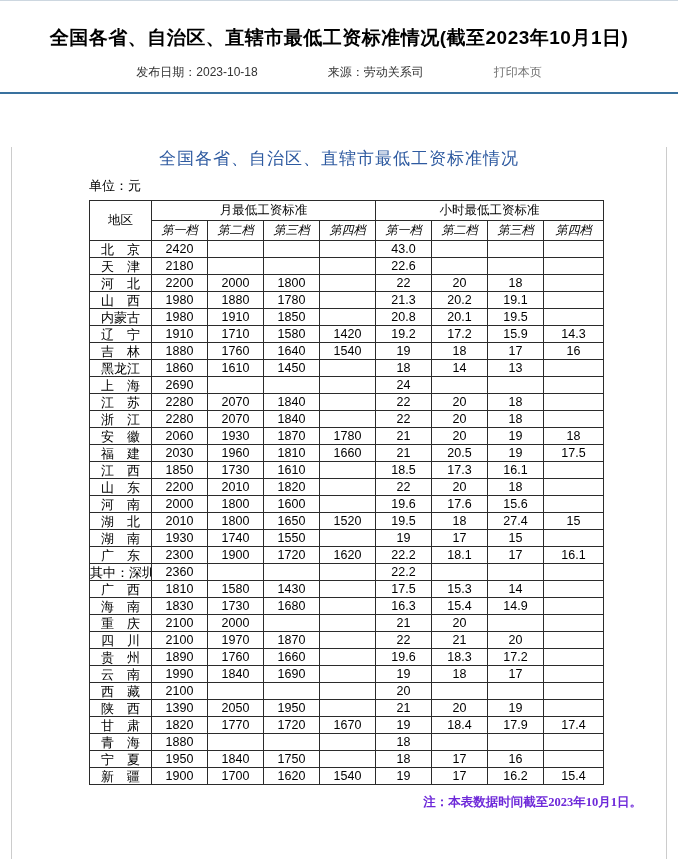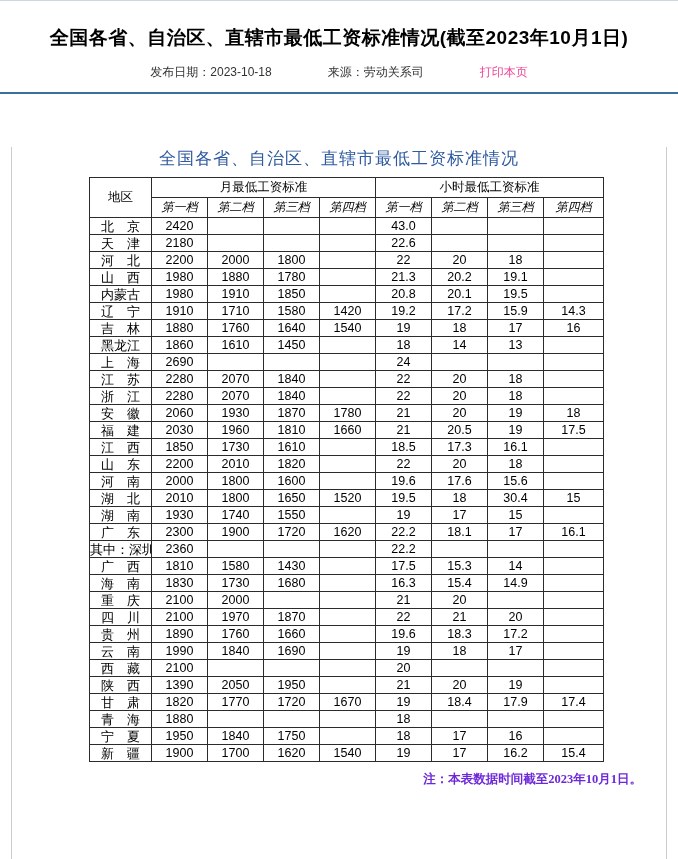--- a/index.html
+++ b/index.html
@@ -11,24 +11,24 @@
     border-top:1px solid #cdd7e0;
     overflow:hidden;
   }
   .article-header { padding-top:23px; text-align:center; }
   .article-header h1 {
     font-size:19px; font-weight:700; color:#000;
     letter-spacing:0.5px; line-height:28px;
   }
   .meta-row {
     margin-top:12px; padding-bottom:11px;
-    display:flex; justify-content:center; gap:56px;
+    display:flex; justify-content:center; gap:70px;
     font-size:12px; color:#333;
   }
-  .meta-row .print-link { cursor:pointer; color:#ec4899; text-decoration:none; }
+  .meta-row .print-link { cursor:pointer; color:#737373; text-decoration:none; }
   .blue-divider { height:2px; background:#39719e; width:100%; }
 
   .content-panel {
     margin:0 11px; height:771px;
     border-left:1px solid #cccccc; border-right:1px solid #cccccc;
     border-bottom:1px solid #d6d6d6;
     background:#fff;
   }
   .table-title {
     margin:53px 0 7px 0; text-align:center;
@@ -74,20 +74,21 @@
     <span><span>发布日期：</span><span>2023-10-18</span></span>
     <span><span>来源：</span><span>劳动关系司</span></span>
     <a class="print-link">打印本页</a>
   </div>
 </div>
 
 <div class="blue-divider"></div>
 
 <div class="content-panel">
   <h2 class="table-title">全国各省、自治区、直辖市最低工资标准情况</h2>
+  <div class="unit-label">单位：元</div>
 
   <table class="wage-table">
     <colgroup>
       <col class="c-region">
         <col class="c-val">
         <col class="c-val">
         <col class="c-val">
         <col class="c-val">
       <col class="c-val">
         <col class="c-val">
@@ -289,21 +290,21 @@
           <td class="value"></td>
         </tr>
         <tr>
           <td class="region">湖　北</td>
           <td class="value">2010</td>
           <td class="value">1800</td>
           <td class="value">1650</td>
           <td class="value">1520</td>
           <td class="value">19.5</td>
           <td class="value">18</td>
-          <td class="value">30.4</td>
+          <td class="value">27.4</td>
           <td class="value">15</td>
         </tr>
         <tr>
           <td class="region">湖　南</td>
           <td class="value">1930</td>
           <td class="value">1740</td>
           <td class="value">1550</td>
           <td class="value"></td>
           <td class="value">19</td>
           <td class="value">17</td>

